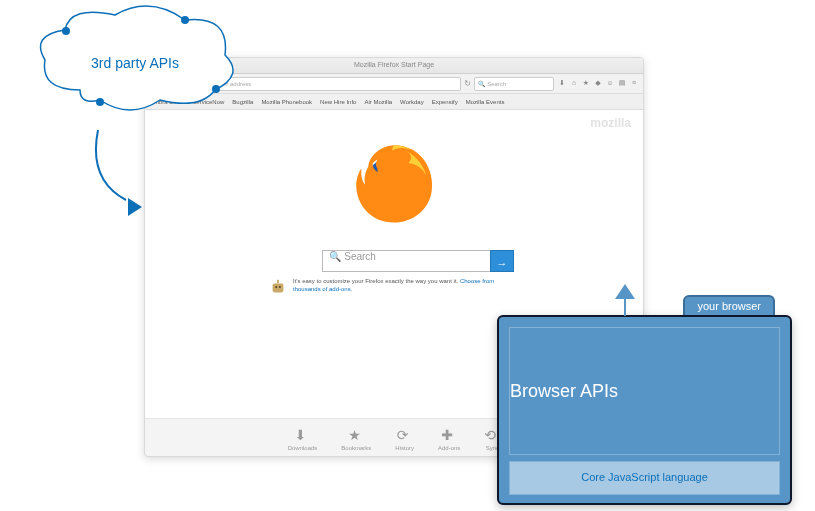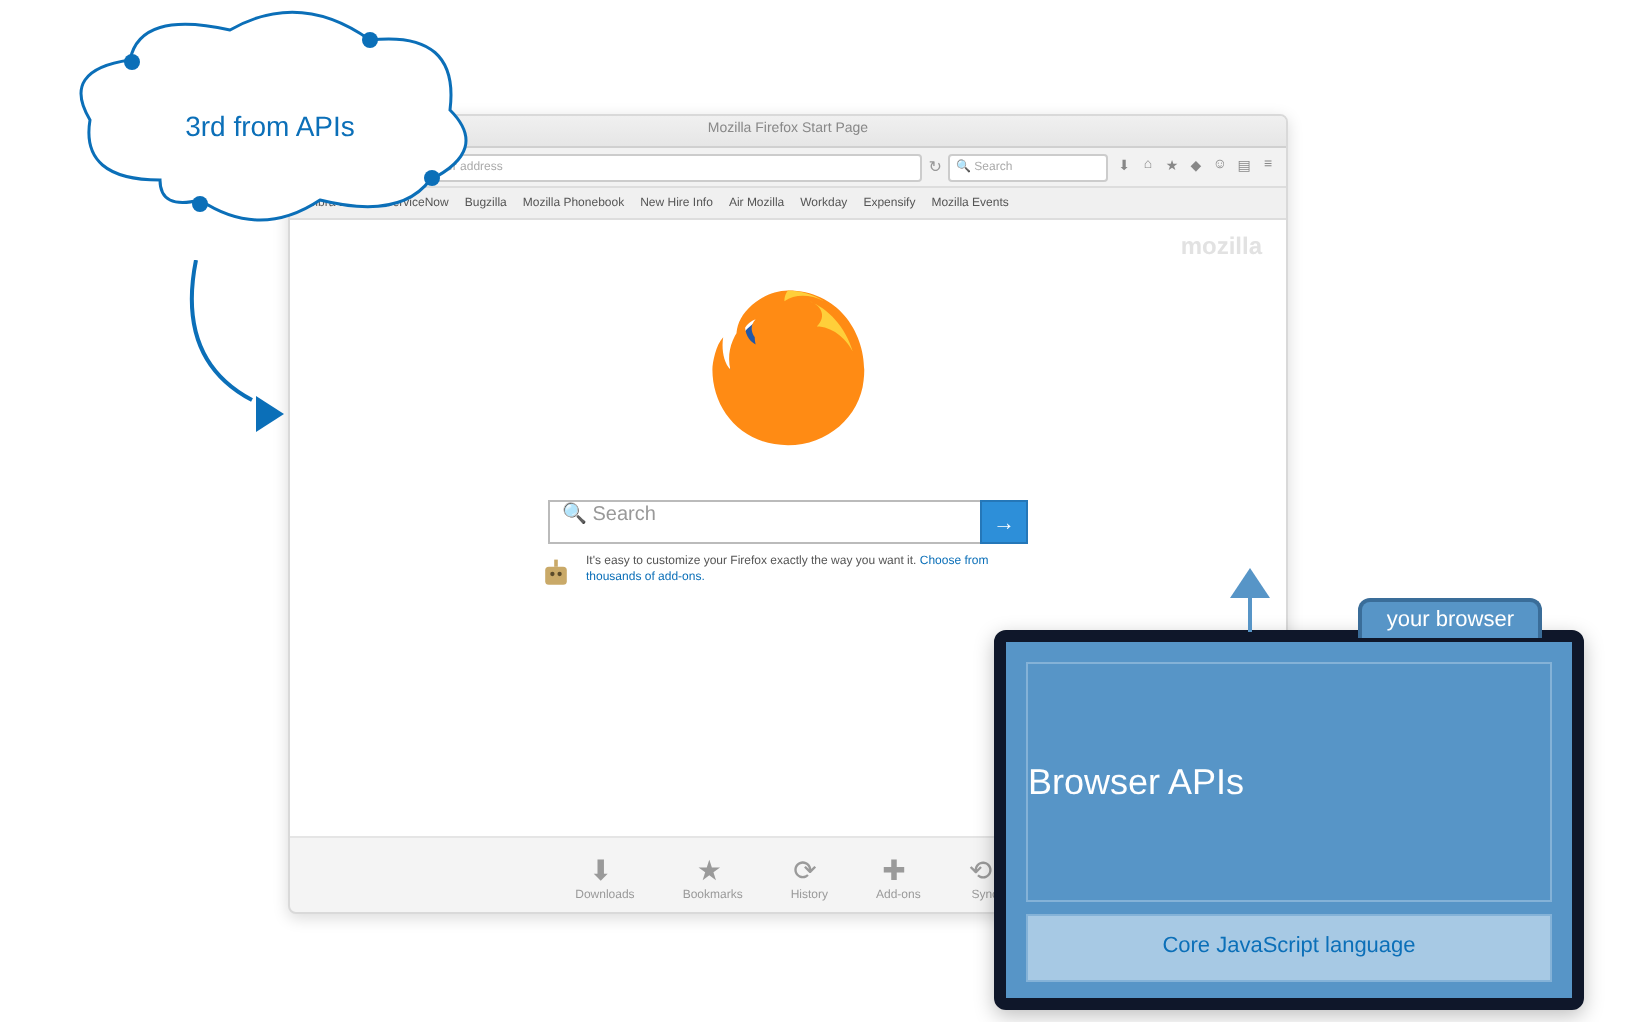--- a/index.html
+++ b/index.html
@@ -26,54 +26,54 @@
 .toolbar-icons { display: flex; gap: 2px; }
 .ticon { width: 10px; height: 10px; font-size: 7px; color: #888; text-align: center; }
 .bookmarkbar { height: 16px; background: #f0f0f0; border-bottom: 1px solid #ddd; display: flex; align-items: center; padding: 0 4px; gap: 8px; overflow: hidden; }
 .bmk { font-size: 6px; color: #555; white-space: nowrap; }
 .content { background: #fff; height: 308px; position: relative; }
 .watermark { position: absolute; top: 6px; right: 12px; font-size: 12px; color: #e2e2e2; font-weight: bold; }
 .logo-wrap { position: absolute; top: 28px; left: 0; width: 100%; text-align: center; }
 .fx-logo { width: 90px; height: 90px; display: inline-block; }
 .searchbox-wrap { position: absolute; top: 140px; left: 50%; transform: translateX(-50%); width: 240px; }
 .searchbox { display: flex; }
-.searchinput { flex: 1; height: 22px; border: 1px solid #bbb; border-right: none; padding: 0 6px; font-size: 10px; color: #999; background: #fff; }
+.searchinput { flex: 1; height: 22px; border: 1px solid #bbb; border-right: none; padding: 0 6px; font-size: 10px; color: #999; background: #fff; margin-left: 48px; }
 .searchgo { width: 24px; height: 22px; background: #2d8fd9; color: #fff; font-size: 11px; text-align: center; line-height: 22px; border: 1px solid #2577b8; }
 .hint { position: absolute; top: 168px; left: 50%; transform: translateX(-50%); width: 250px; display: flex; gap: 6px; align-items: flex-start; }
 .hint-icon { width: 18px; height: 18px; flex-shrink: 0; }
 .hint-text { font-size: 6px; color: #555; line-height: 1.3; }
 .hint-link { color: #0b6fb8; }
 .footer { height: 40px; border-top: 1px solid #e5e5e5; display: flex; justify-content: center; align-items: center; gap: 24px; }
 .footitem { display: flex; flex-direction: column; align-items: center; gap: 2px; color: #9a9a9a; }
 .footicon { width: 16px; height: 16px; font-size: 14px; }
 .footlabel { font-size: 6px; }
 
 
-.api-box { position: absolute; top: 315px; left: 497px; width: 295px; height: 190px; background: #5795c7; border: 6px solid #0f172a; border-radius: 6px; box-shadow: 0 3px 10px rgba(0,0,0,0.25); }
+.api-box { position: absolute; top: 315px; left: 497px; width: 295px; height: 190px; background: #5795c7; border: 2px solid #0f172a; border-radius: 6px; box-shadow: 0 3px 10px rgba(0,0,0,0.25); }
 .api-tab { position: absolute; top: -22px; right: 15px; background: #5795c7; border: 2px solid #3a6d99; border-bottom: none; border-radius: 6px 6px 0 0; padding: 3px 12px; color: #fff; font-size: 11px; }
 .api-inner { position: absolute; top: 10px; left: 10px; right: 10px; bottom: 48px; border: 1px solid #84b2d7; display: flex; align-items: center; justify-content: flex-start; }
 .api-label { color: #fff; font-size: 18px; font-weight: 400; }
 .api-core { position: absolute; bottom: 8px; left: 10px; right: 10px; height: 34px; background: #a7c9e4; border: 1px solid #84b2d7; display: flex; align-items: center; justify-content: center; }
 .api-core-label { color: #0b6fb8; font-size: 11px; text-align: right; line-height: 1.2; }
 .api-arrow-up { position: absolute; top: 284px; left: 615px; z-index: 40; }
 .api-arrow-head { width: 0; height: 0; border-left: 10px solid transparent; border-right: 10px solid transparent; border-bottom: 15px solid #5795c7; margin: 0 auto; }
 .api-arrow-stem { width: 2px; height: 18px; background: #5795c7; margin: -1px auto 0; }
 </style>
 </head>
 <body>
 
 <div class="cloud-wrap">
   <svg class="cloud-svg" viewBox="0 0 230 160">
     <path d="M 60 90 Q 20 90 25 60 Q 10 35 45 30 Q 50 5 95 15 Q 130 -5 165 20 Q 210 15 205 55 Q 225 75 195 90 Q 180 110 140 100 Q 110 120 80 100 Q 60 105 60 90 Z" fill="#fff" stroke="#0b6fb8" stroke-width="1.5"></path>
     <circle cx="46" cy="31" r="4" fill="#0b6fb8"></circle>
     <circle cx="80" cy="102" r="4" fill="#0b6fb8"></circle>
     <circle cx="165" cy="20" r="4" fill="#0b6fb8"></circle>
     <circle cx="196" cy="89" r="4" fill="#0b6fb8"></circle>
   </svg>
-  <div class="cloud-label">3rd from APIs</div>
+  <div class="cloud-label">3rd party APIs</div>
 </div>
 <svg class="cloud-arrow" width="70" height="80">
   <path d="M 20 0 Q 10 50 48 70" fill="none" stroke="#0b6fb8" stroke-width="2"></path>
 </svg>
 <div class="arrow-head-right"></div>
 
 <div class="browser">
   <div class="titlebar">
     <div class="traffic">
       <div class="tlight" style="background:#ff5f57"></div>

